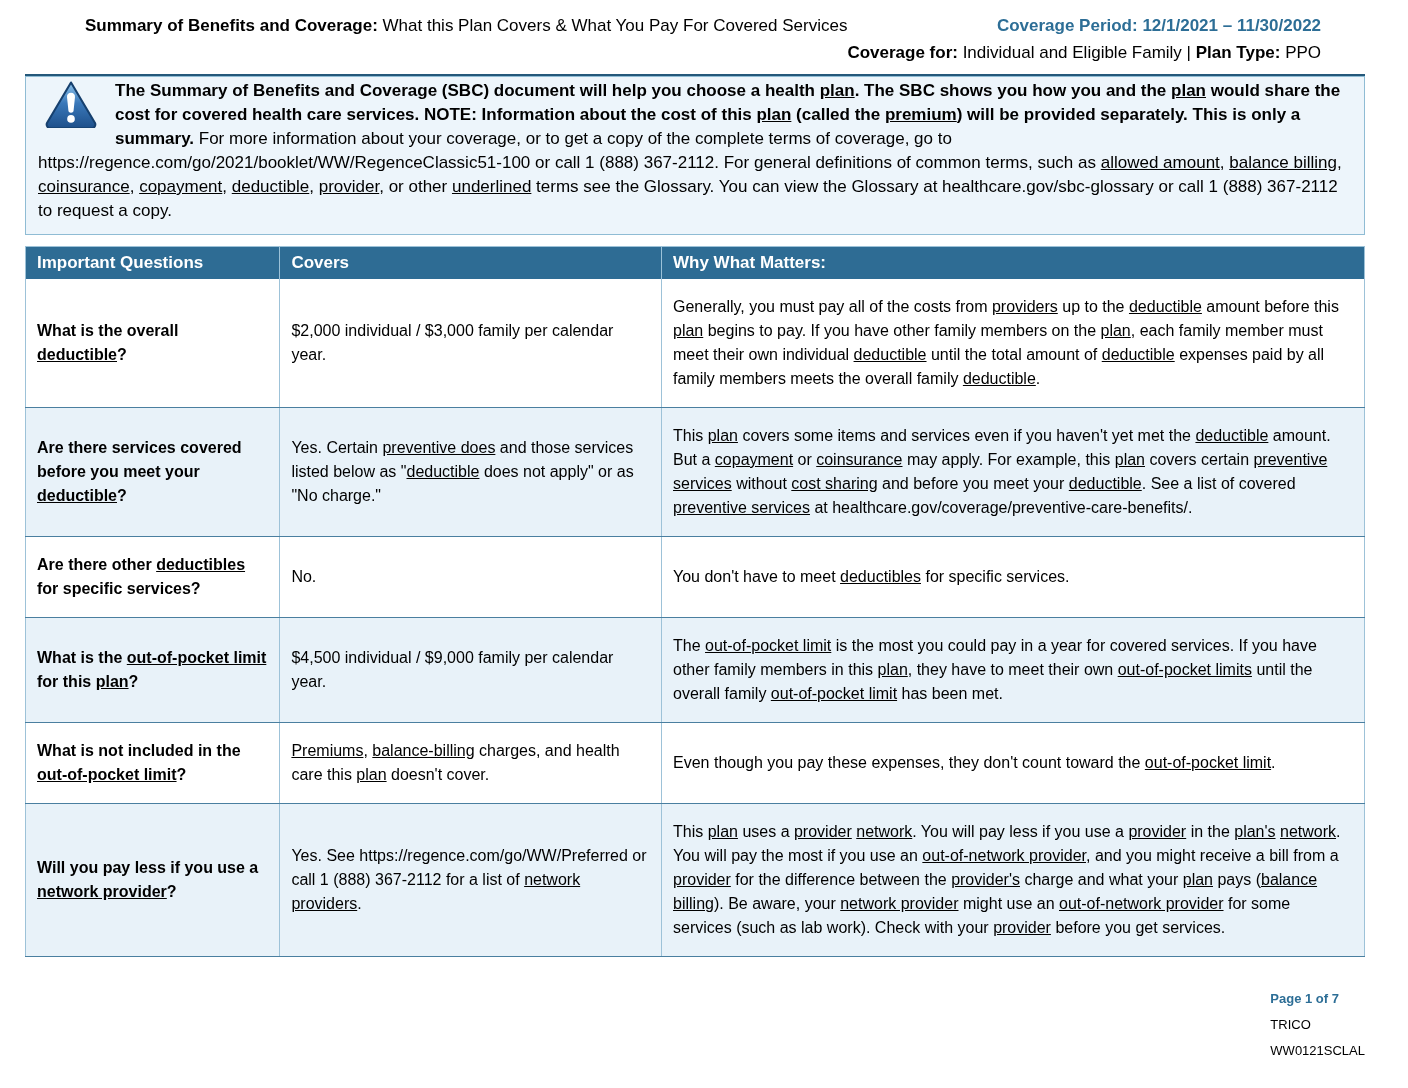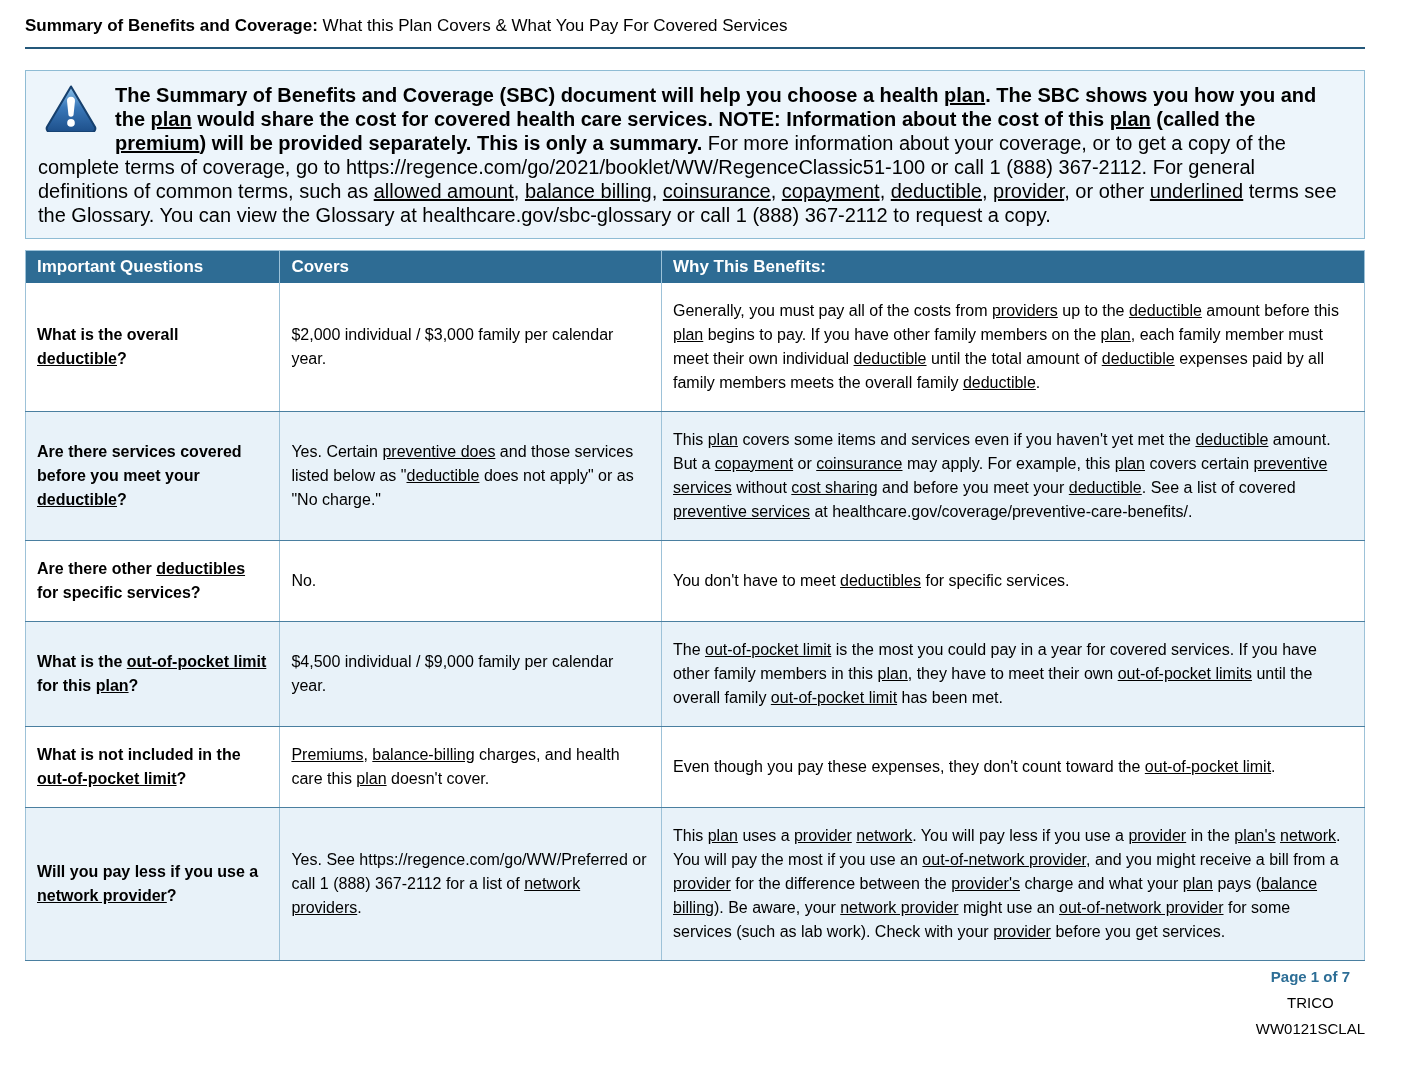--- a/index.html
+++ b/index.html
@@ -10,62 +10,66 @@
     --notice-border:#8fbcd4;
     --grid-light:#9dc2d8;
     --grid-dark:#4a7fa0;
   }
   *{box-sizing:border-box;}
   html,body{margin:0;padding:0;background:#fff;}
   body{font-family:"Liberation Sans", sans-serif; color:#000;}
   .page{position:relative;width:1408px;height:1088px;padding:14px 43px 0 25px;overflow:hidden;background:#fff;}
 
   
-  .doc-header{display:flex;justify-content:flex-start;align-items:flex-start;}
+  .doc-header{display:flex;justify-content:center;align-items:flex-start;margin-left:16px;}
   .title-line{font-size:17px;line-height:24px;}
   .title-line .b{font-weight:bold;}
   .plan-line{font-size:17px;font-weight:bold;color:var(--accent);margin-top:4px;}
   .plan-line sup{font-size:9px;}
   .header-right{text-align:right;font-size:17px;line-height:24px;}
   .coverage-period{color:var(--accent);font-weight:bold;}
   .coverage-for{margin-top:3px;}
   .header-rule{height:2px;background:#24587a;margin-top:9px;}
 
   
-  .notice{margin-top:21px;background:var(--notice-bg);border:1px solid var(--notice-border);padding:12px 14px 11px 12px;font-size:20px;line-height:24px;}
+  .notice{margin-top:0;background:var(--notice-bg);border:1px solid var(--notice-border);padding:2px 14px 11px 12px;font-size:17px;line-height:24px;}
   .warn-icon{float:left;width:58px;height:48px;margin:1px 15px 2px 4px;}
   .warn-icon svg{display:block;width:58px;height:48px;}
   .notice-text{margin:0;}
 
   
   .qa-table{width:100%;border-collapse:collapse;margin-top:11px;font-size:16px;line-height:24px;border:1px solid var(--grid-light);}
   .qa-table th{background:var(--header-bg);color:#fff;text-align:left;font-weight:bold;font-size:17px;padding:4px 11px;height:31px;}
   .qa-table th+th, .qa-table td+td{border-left:1px solid var(--grid-light);}
   .qa-table td{padding:16px 11px;vertical-align:middle;border-bottom:1px solid var(--grid-dark);}
   .qa-table tbody tr:nth-child(even){background:var(--row-alt);}
   .col-q{width:19%;}
   .col-a{width:28.5%;}
   .col-w{width:52.5%;}
   .qa-table tbody .col-q{font-weight:bold;}
   u{text-decoration:underline;}
 
   
-  .doc-footer{position:absolute;right:43px;top:964px;text-align:center;font-size:15px;line-height:26px;}
+  .doc-footer{position:absolute;right:43px;top:986px;text-align:left;font-size:13px;line-height:26px;}
   .page-num{color:var(--accent);font-weight:bold;}
 </style>
 </head>
 <body>
 
 <div class="page">
 
   <header class="doc-header">
     <div class="header-left">
       <div class="title-line">
         <span class="b">Summary of Benefits and Coverage:</span><span> What this Plan Covers &amp; What You Pay For Covered Services</span>
       </div>
+    </div>
+    <div class="header-right">
+      <div class="coverage-period">Coverage Period: 12/1/2021 – 11/30/2022</div>
+      <div class="coverage-for"><b>Coverage for:</b> Individual and Eligible Family | <b>Plan Type:</b> PPO</div>
     </div>
   </header>
 
   <div class="header-rule"></div>
 
   <section class="notice">
     <span class="warn-icon">
       <svg viewBox="0 0 64 58" xmlns="http://www.w3.org/2000/svg" aria-hidden="true">
         <defs>
           <linearGradient id="wg" x1="0" y1="0" x2="0" y2="1">
@@ -80,21 +84,21 @@
       </svg>
     </span>
     <p class="notice-text"><b>The Summary of Benefits and Coverage (SBC) document will help you choose a health <u>plan</u>. The SBC shows you how you and the <u>plan</u> would share the cost for covered health care services. NOTE: Information about the cost of this <u>plan</u> (called the <u>premium</u>) will be provided separately. This is only a summary.</b> For more information about your coverage, or to get a copy of the complete terms of coverage, go to https://regence.com/go/2021/booklet/WW/RegenceClassic51-100 or call 1 (888) 367-2112. For general definitions of common terms, such as <u>allowed amount</u>, <u>balance billing</u>, <u>coinsurance</u>, <u>copayment</u>, <u>deductible</u>, <u>provider</u>, or other <u>underlined</u> terms see the Glossary. You can view the Glossary at healthcare.gov/sbc-glossary or call 1 (888) 367-2112 to request a copy.</p>
   </section>
 
   <table class="qa-table">
     <thead>
       <tr>
         <th class="col-q">Important Questions</th>
         <th class="col-a">Covers</th>
-        <th class="col-w">Why This Benefits:</th>
+        <th class="col-w">Why What Matters:</th>
       </tr>
     </thead>
     <tbody>
   <tr>
     <td class="col-q">What is the overall <u>deductible</u>?</td>
     <td class="col-a">$2,000 individual / $3,000 family per calendar year.</td>
     <td class="col-w">Generally, you must pay all of the costs from <u>providers</u> up to the <u>deductible</u> amount before this <u>plan</u> begins to pay. If you have other family members on the <u>plan</u>, each family member must meet their own individual <u>deductible</u> until the total amount of <u>deductible</u> expenses paid by all family members meets the overall family <u>deductible</u>.</td>
   </tr>
 
   <tr>

